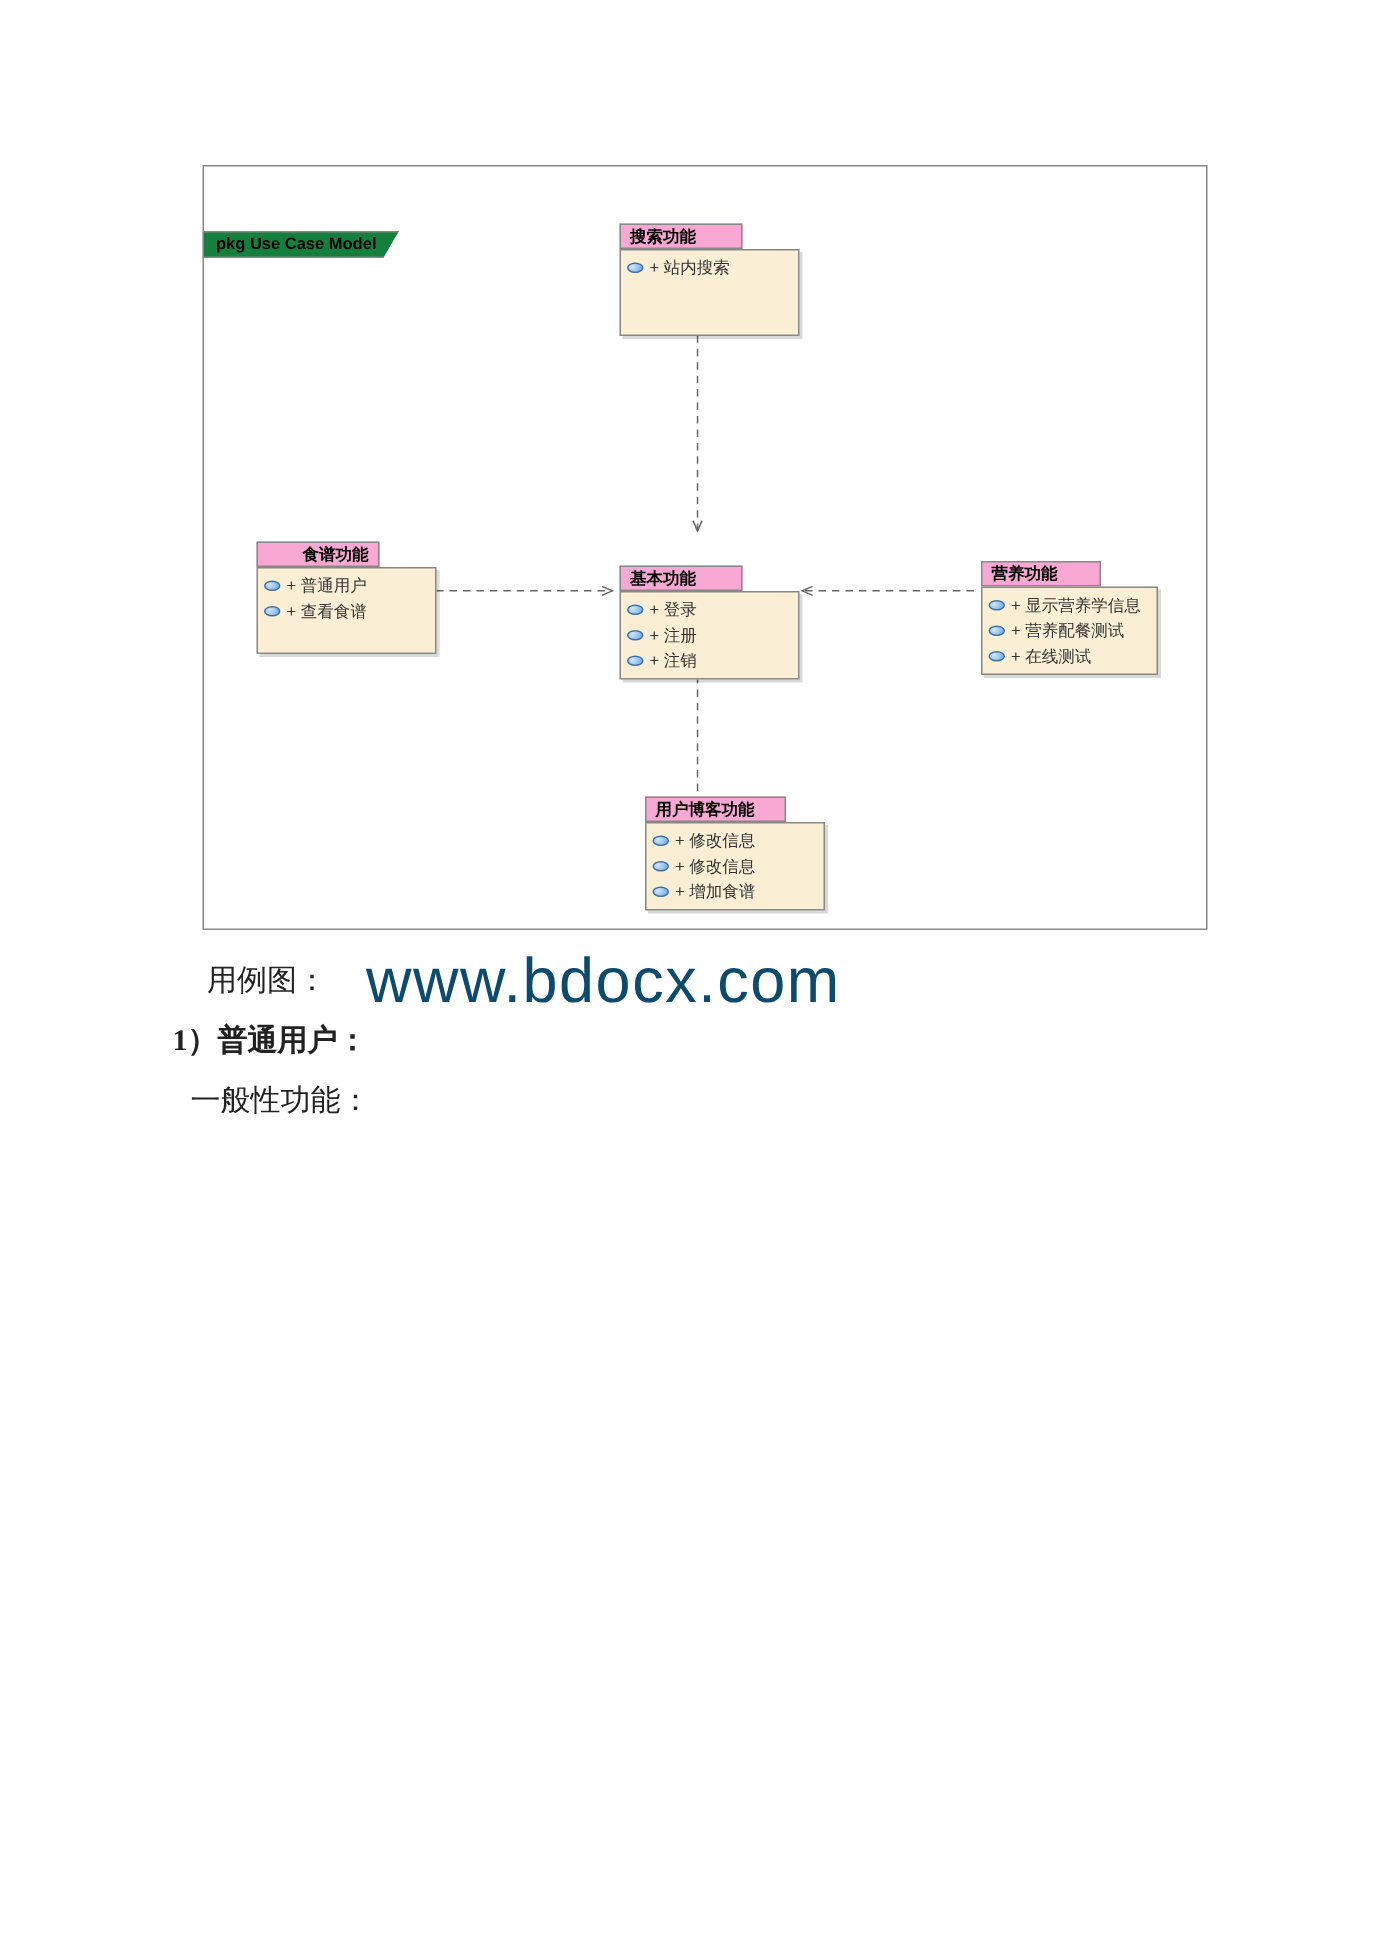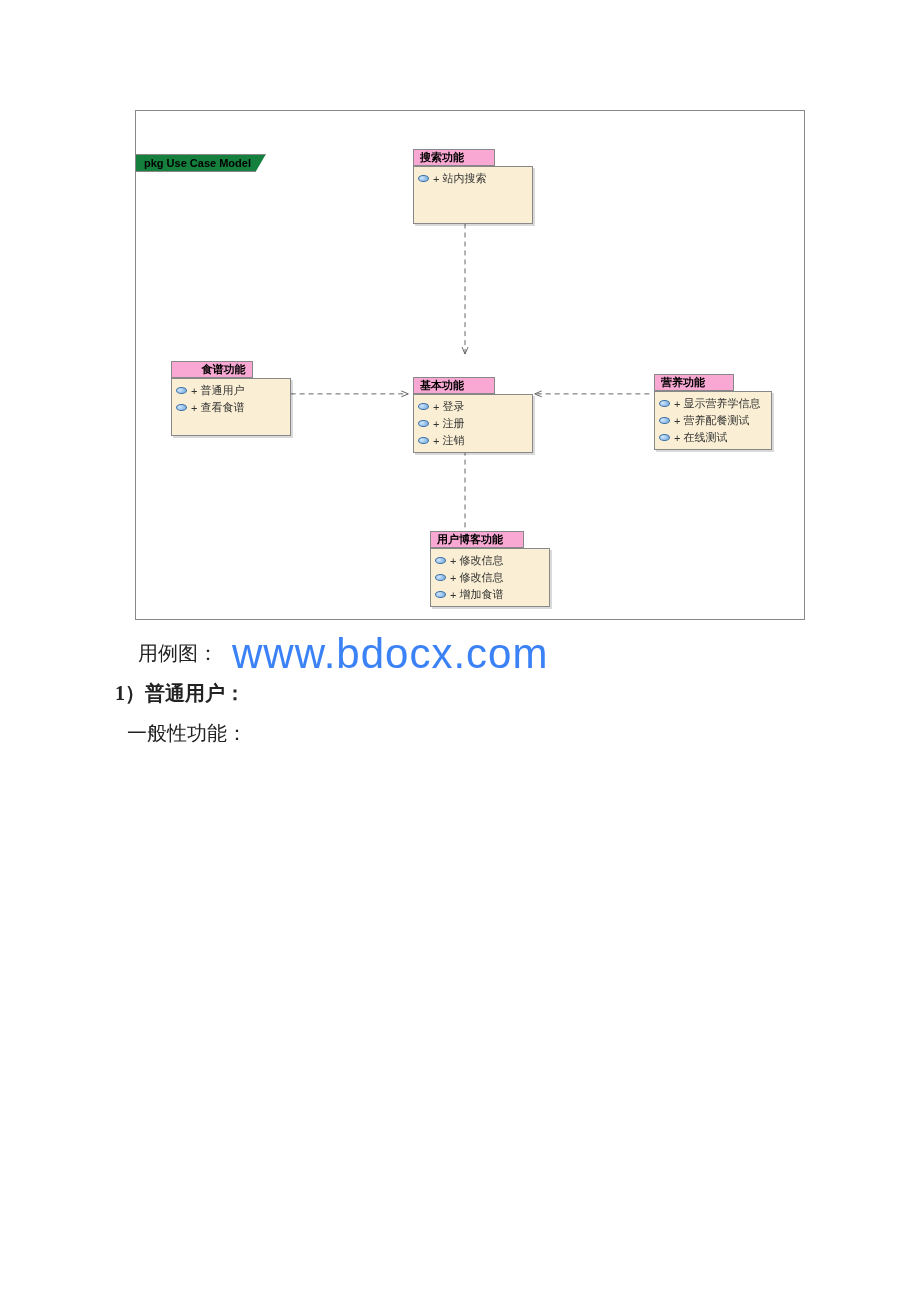--- a/index.html
+++ b/index.html
@@ -68,23 +68,23 @@
       pointer-events: none;
     }
     .body-text {
       position: absolute;
       left: 138px;
       font: 20px SimSun, serif;
       color: #222;
     }
     .watermark {
       position: absolute;
-      left: 232px; top: 630px;
+      left: 244px; top: 630px;
       font: 42px Arial, sans-serif;
-      color: #3b82f6;
+      color: #0c4a6e;
       letter-spacing: 1px;
     }
   </style>
 </head>
 <body>
 
 <div class="diagram-frame">
   <div class="frame-tab">pkg Use Case Model</div>
 
   <svg class="connectors" viewBox="0 0 670 510">

